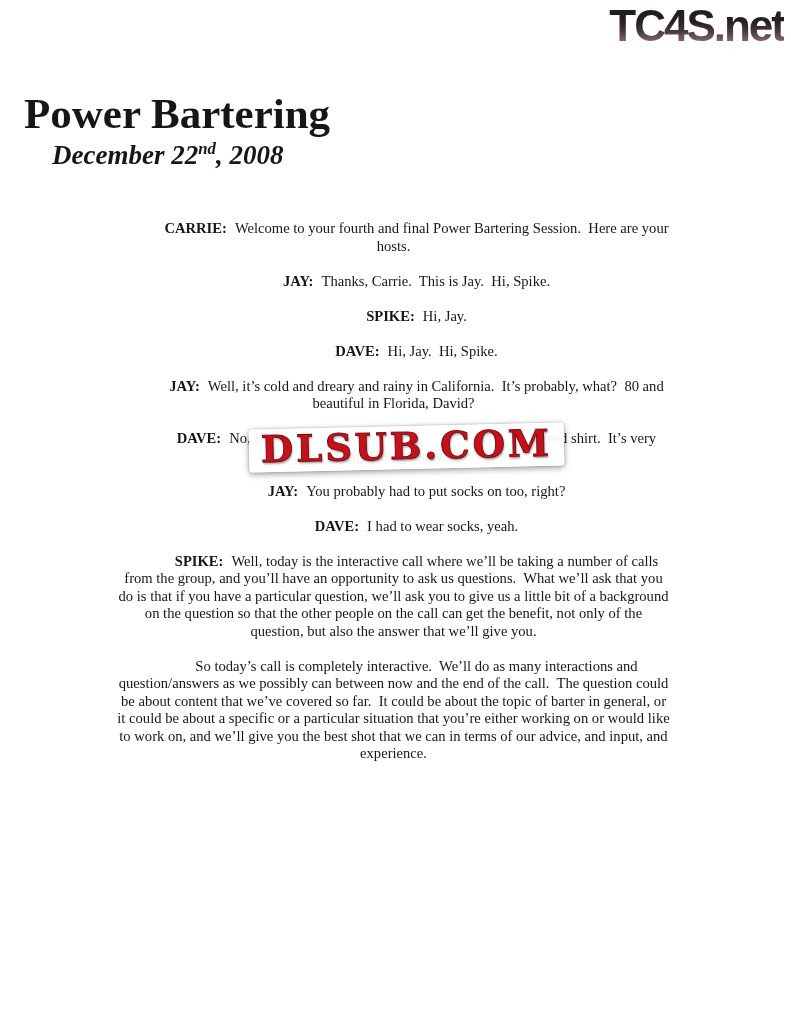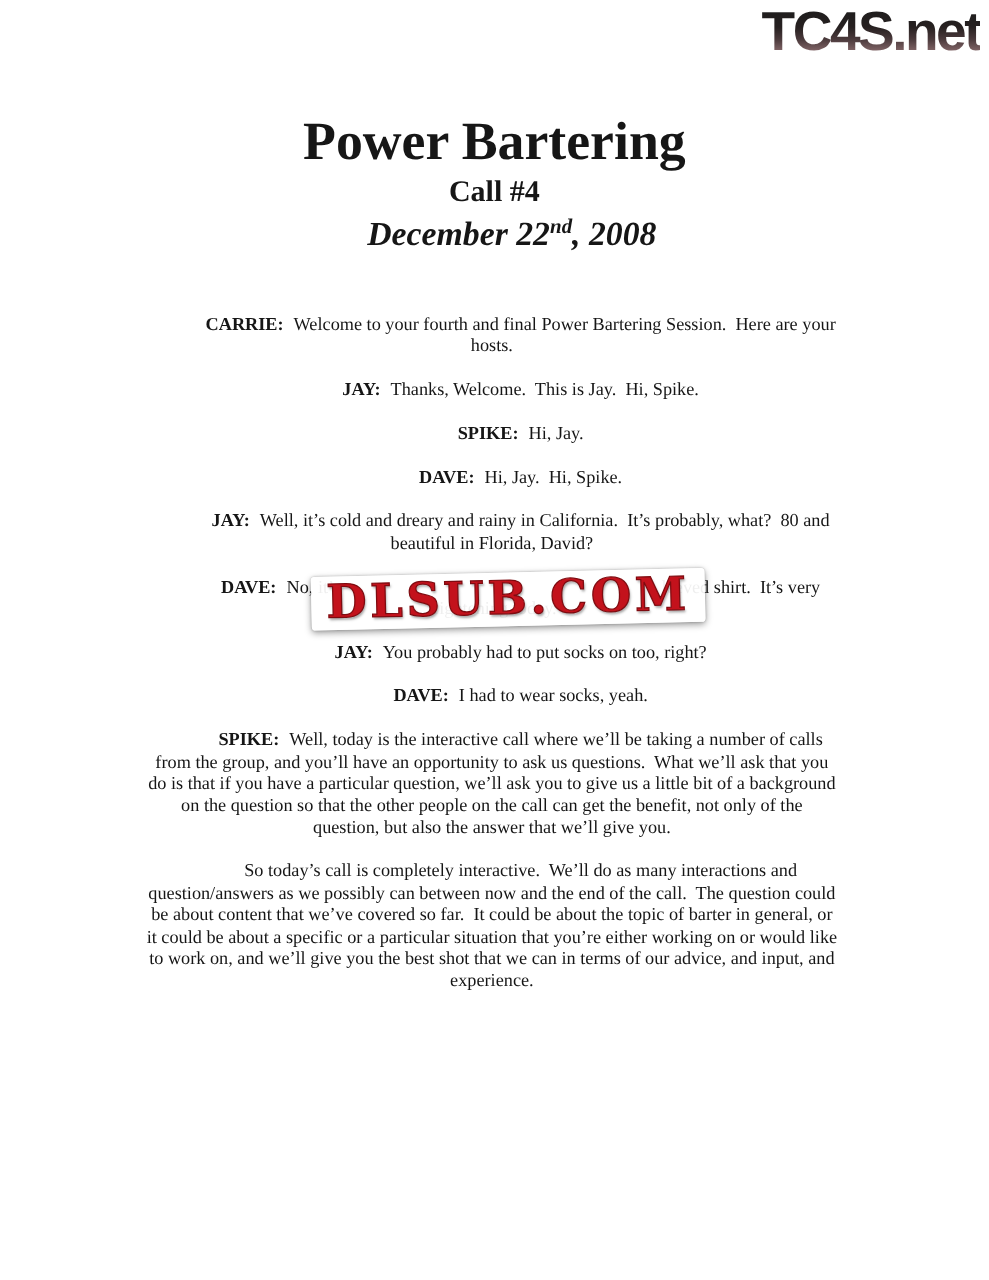--- a/index.html
+++ b/index.html
@@ -24,21 +24,21 @@
     font-size: 44px;
     line-height: 1;
     letter-spacing: -2px;
     background: linear-gradient(180deg, #1d1d1d 0%, #262020 40%, #4a393b 62%, #7c6163 82%, var(--top_logo_fade, #9c8384) 100%);
     -webkit-background-clip: text;
     background-clip: text;
     color: transparent;
   }
 
   
-  .title-block { text-align: center; padding-top: 90px; }
+  .title-block { text-align: left; padding-top: 90px; margin-left: 24px; }
   .title-main {
     margin: 0;
     font-size: 43px;
     line-height: 1.1;
     font-weight: bold;
   }
   .title-sub {
     margin: 4px 0 0 0;
     font-size: 24px;
     line-height: 1.15;
@@ -118,27 +118,26 @@
 </style>
 </head>
 <body>
 
 <div class="page">
 
   <div class="tc4s-logo">TC4S.net</div>
 
   <div class="title-block">
     <h1 class="title-main">Power Bartering</h1>
-    <h2 class="title-sub">Call #4</h2>
     <h3 class="title-date"><span>December 22</span><sup>nd</sup><span>, 2008</span></h3>
   </div>
 
   <div class="transcript">
     <p class="para"><strong class="speaker">CARRIE:</strong><span class="ptext">Welcome to your fourth and final Power Bartering Session.  Here are your hosts.</span></p>
-    <p class="para"><strong class="speaker">JAY:</strong><span class="ptext">Thanks, Welcome.  This is Jay.  Hi, Spike.</span></p>
+    <p class="para"><strong class="speaker">JAY:</strong><span class="ptext">Thanks, Carrie.  This is Jay.  Hi, Spike.</span></p>
     <p class="para"><strong class="speaker">SPIKE:</strong><span class="ptext">Hi, Jay.</span></p>
     <p class="para"><strong class="speaker">DAVE:</strong><span class="ptext">Hi, Jay.  Hi, Spike.</span></p>
     <p class="para"><strong class="speaker">JAY:</strong><span class="ptext">Well, it’s cold and dreary and rainy in California.  It’s probably, what?  80 and beautiful in Florida, David?</span></p>
     <p class="para has-watermark"><strong class="speaker">DAVE:</strong><span class="ptext">No, it’</span><span class="covered-gap"></span><span class="ptext">leeved shirt.  It’s very frightening today.</span><span class="dlsub-watermark">DLSUB.COM</span></p>
     <p class="para"><strong class="speaker">JAY:</strong><span class="ptext">You probably had to put socks on too, right?</span></p>
     <p class="para"><strong class="speaker">DAVE:</strong><span class="ptext">I had to wear socks, yeah.</span></p>
     <p class="para"><strong class="speaker">SPIKE:</strong><span class="ptext">Well, today is the interactive call where we’ll be taking a number of calls from the group, and you’ll have an opportunity to ask us questions.  What we’ll ask that you do is that if you have a particular question, we’ll ask you to give us a little bit of a background on the question so that the other people on the call can get the benefit, not only of the question, but also the answer that we’ll give you.</span></p>
     <p class="para"><strong class="speaker"></strong><span class="ptext">So today’s call is completely interactive.  We’ll do as many interactions and question/answers as we possibly can between now and the end of the call.  The question could be about content that we’ve covered so far.  It could be about the topic of barter in general, or it could be about a specific or a particular situation that you’re either working on or would like to work on, and we’ll give you the best shot that we can in terms of our advice, and input, and experience.</span></p>
   </div>
 

